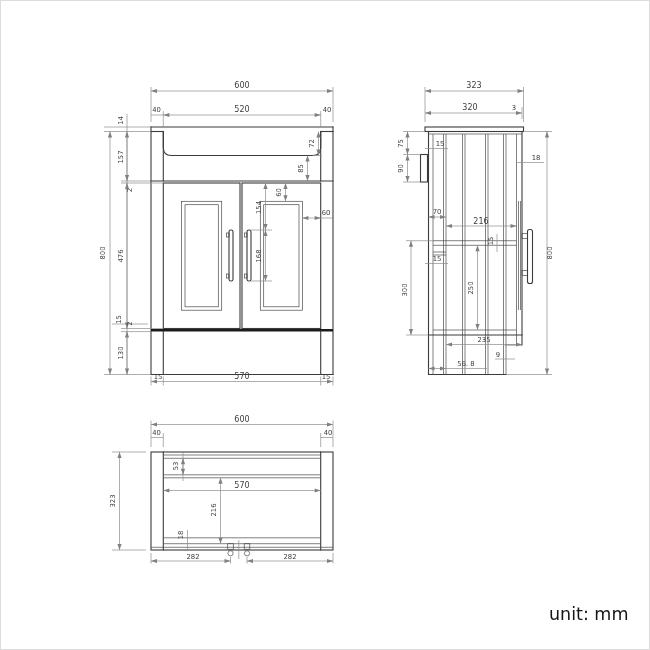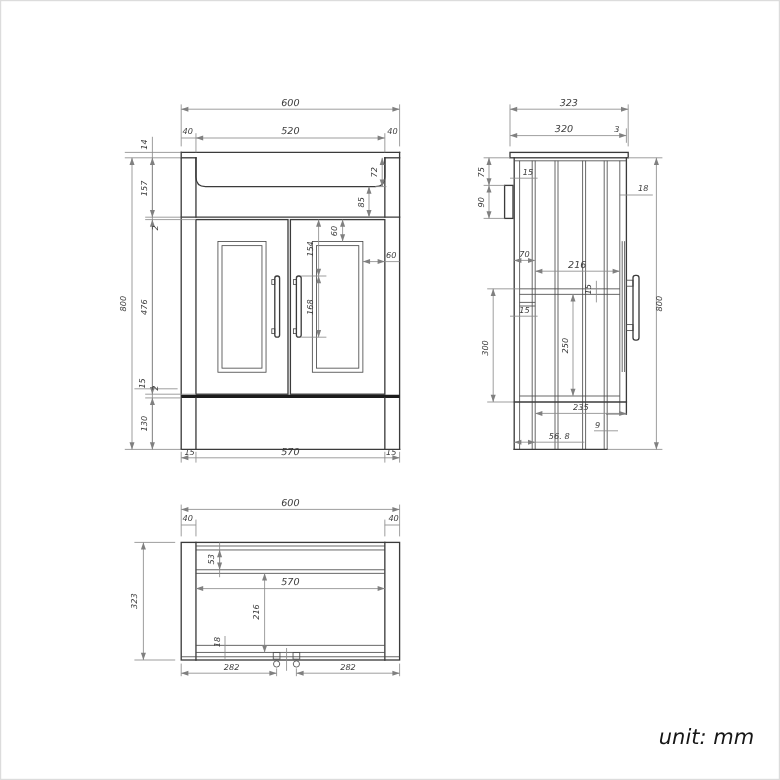--- a/index.html
+++ b/index.html
@@ -1,16 +1,16 @@
 <!DOCTYPE html>
 <html><head>
 <meta charset="utf-8">
 <style>
   html,body{margin:0;padding:0;background:#ffffff;}
-  .page{width:650px;height:650px;position:relative;background:#fff;font-style:italic;}
+  .page{width:650px;height:650px;position:relative;background:#fff;}
   svg{display:block;}
   .frame{stroke:#dcdcdc;stroke-width:1;fill:none;}
   .ol{stroke:#3b3b3b;stroke-width:1.1;fill:none;stroke-linecap:square;}
   .ol2{stroke:#4a4a4a;stroke-width:0.7;fill:none;}
   .dk{stroke:#1c1c1c;stroke-width:2.6;}
   .dim{stroke:#8c8c8c;stroke-width:0.7;fill:none;}
   .dimA{stroke:#8c8c8c;stroke-width:0.7;fill:none;marker-start:url(#arr);marker-end:url(#arr);}
   text{font-family:"DejaVu Sans",sans-serif;font-size:8px;fill:#3d3d3d;text-anchor:middle;}
   .s{font-size:6.8px;}
   .unit{font-size:17.5px;fill:#161616;text-anchor:start;}

